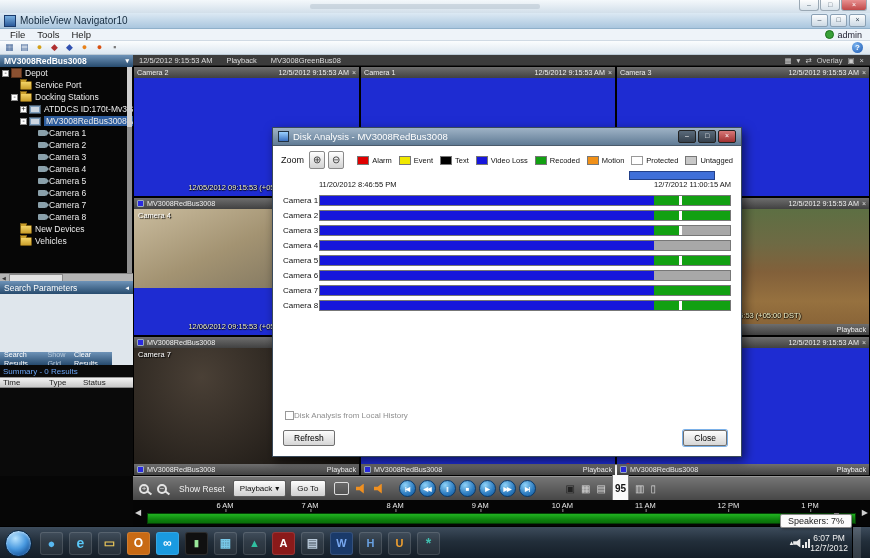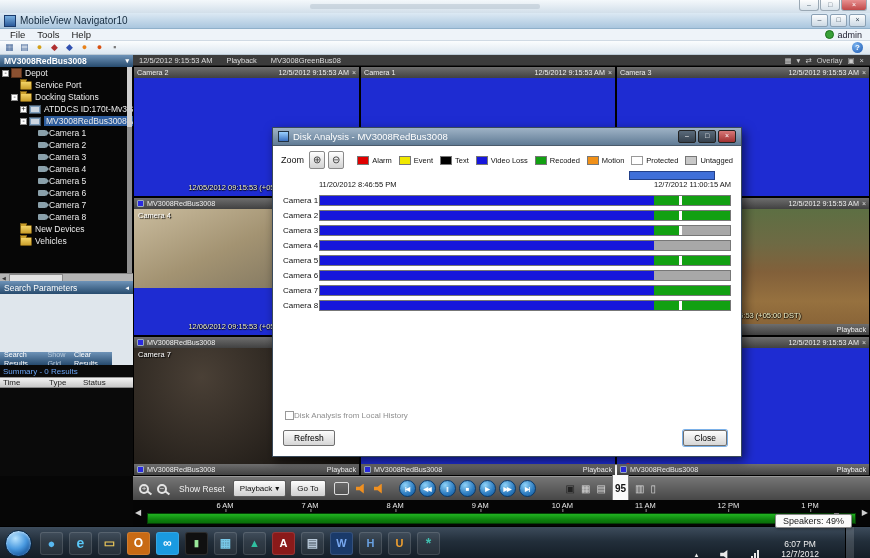--- a/index.html
+++ b/index.html
@@ -146,21 +146,21 @@
   .tl-bar{position:absolute;left:14px;right:14px;top:13px;height:11px;background:linear-gradient(#21b421,#0c7e0c 70%,#0a6e0a);border:1px solid #064006;box-sizing:border-box}
   .playhead{position:absolute;left:97%;top:-1px;width:3px;height:11px;background:#f8f8f8;border:1px solid #888}
   .tl-arrow{position:absolute;top:8px;color:#d0d0d0;font-size:8px}
   .tl-arrow.left{left:2px}.tl-arrow.right{right:2px}
 
   
   .taskbar{position:absolute;left:0;top:526px;width:870px;height:32px;background:linear-gradient(#3d4c5c,#222e3a 45%,#141d26);border-top:1px solid #000;display:flex;align-items:center;z-index:40}
   .orb{width:27px;height:27px;border-radius:50%;margin:0 8px 0 5px;background:radial-gradient(circle at 38% 30%,#b8e4ff,#4a9ae0 45%,#1a5aa0 75%,#0c3a70);border:1px solid #06233f;box-shadow:inset 0 1px 3px rgba(255,255,255,.7);flex:none;box-sizing:border-box}
   .tb-icons2{display:flex;gap:6px;align-items:center}
   .tb-ico{width:23px;height:23px;border-radius:3px;background:rgba(255,255,255,.07);border:1px solid rgba(255,255,255,.12);display:flex;align-items:center;justify-content:center;font-weight:bold;box-sizing:border-box}
-  .tray{margin-left:auto;display:flex;align-items:flex-end;gap:22px;padding-right:16px}
+  .tray{margin-left:auto;display:flex;align-items:center;gap:0;padding-right:9px}
   .tray-chev{color:#e8e8e8;font-size:7px}
   .tray-spk{width:9px;height:9px;background:#e8e8e8;clip-path:polygon(0 30%,40% 30%,80% 0,80% 100%,40% 70%,0 70%)}
   .tray-net{display:flex;align-items:flex-end;gap:1px;height:9px}
   .tray-net i{width:2px;background:#e8e8e8;display:block}
   .tray-net i:nth-child(1){height:3px}.tray-net i:nth-child(2){height:6px}.tray-net i:nth-child(3){height:9px}
   .clock{color:#f0f0f0;font-size:8.5px;text-align:center;line-height:10px}
   .showdesk{width:8px;height:32px;background:rgba(255,255,255,.14);border-left:1px solid #000;margin-left:4px}
   .tooltip{position:absolute;right:18px;top:514px;background:#fbfbfb;border:1px solid #8a8a8a;border-radius:2px;padding:1px 7px;font-size:9px;color:#222;z-index:60;box-shadow:1px 1px 3px rgba(0,0,0,.4)}
 </style>
 </head>
@@ -595,21 +595,21 @@
         <span class="tick" style="left: 70.3%;">11 AM</span>
         <span class="tick" style="left: 82%;">12 PM</span>
         <span class="tick" style="left: 93.5%;">1 PM</span>
       </div>
     <div class="tl-bar">
       <span class="playhead"></span>
     </div>
     <span class="tl-arrow right">▶</span>
   </div>
 
-  <div class="tooltip">Speakers: 49%</div>
+  <div class="tooltip">Speakers: 7%</div>
 
   <div class="taskbar">
     <span class="orb"></span>
     <span class="tb-icons2">
         <span class="tb-ico">
           <span style="color: rgb(88, 184, 240); font-size: 13px;">●</span>
         </span>
         <span class="tb-ico">
           <span style="color: rgb(90, 200, 248); font-size: 14px;">e</span>
         </span>

